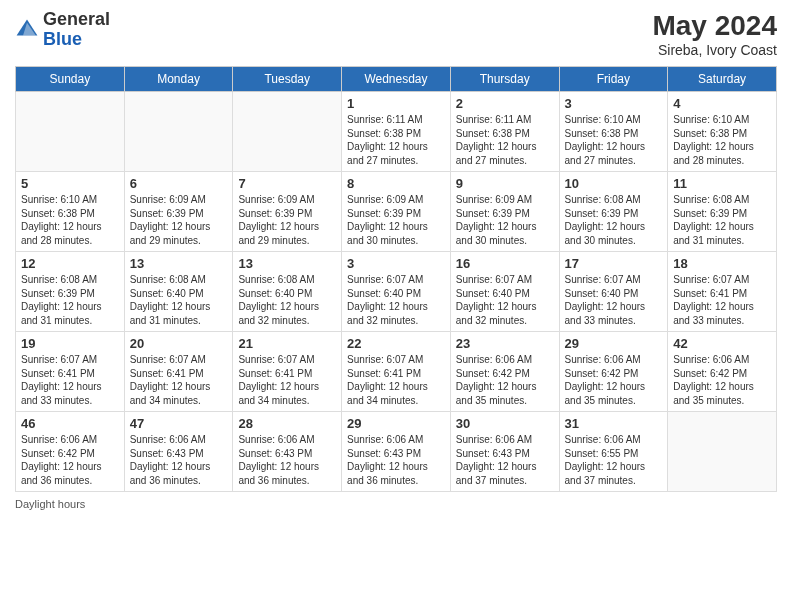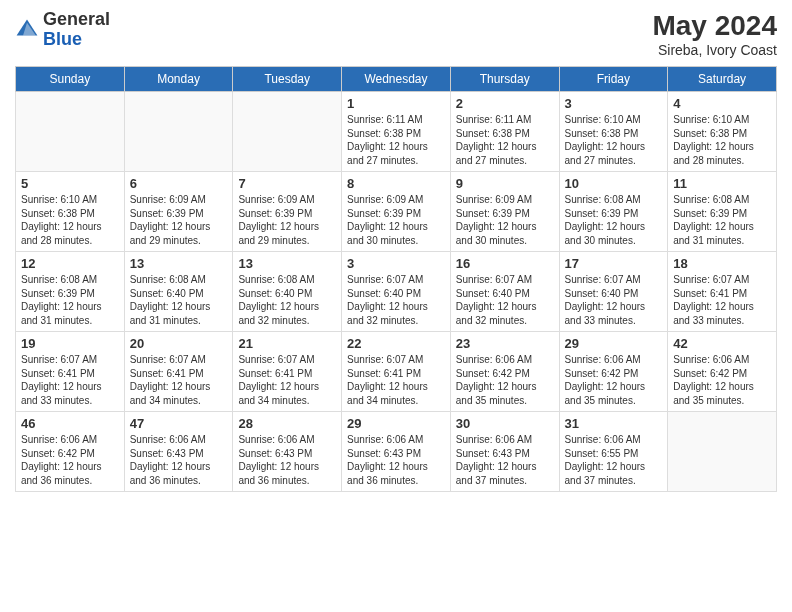--- a/index.html
+++ b/index.html
@@ -261,13 +261,16 @@
           </td>
           <td>
             <span class="day-number">31</span>
             <div class="cell-text"><span>Sunrise: 6:06 AM</span><br><span>Sunset: 6:55 PM</span><br><span>Daylight: 12 hours and 37 minutes.</span></div>
           </td>
           <td class="empty"></td>
         </tr>
       </tbody>
   </table>
 
+  <div class="footer">
+    <span>Daylight hours</span>
+  </div>
 </div>
 
 </body></html>

